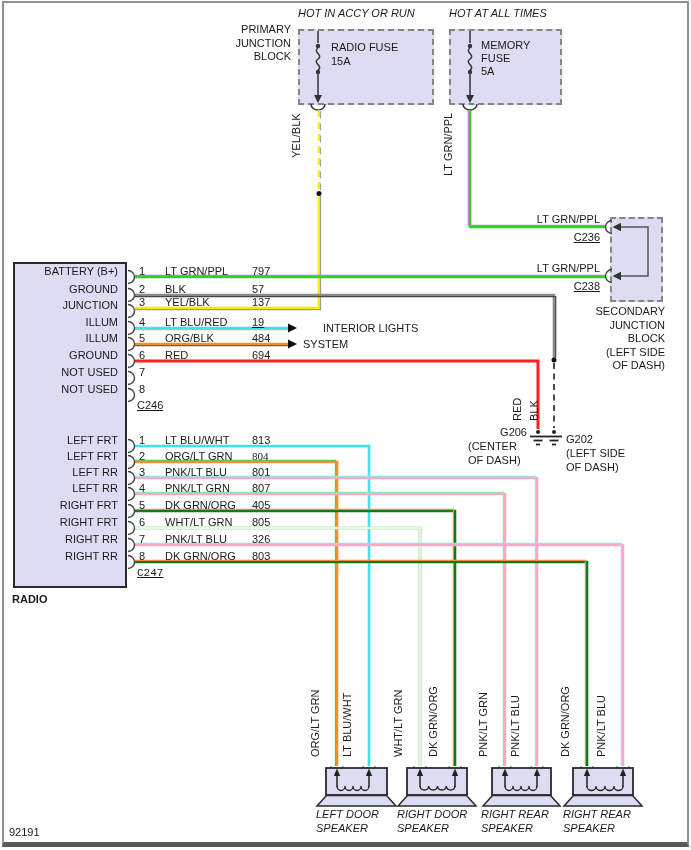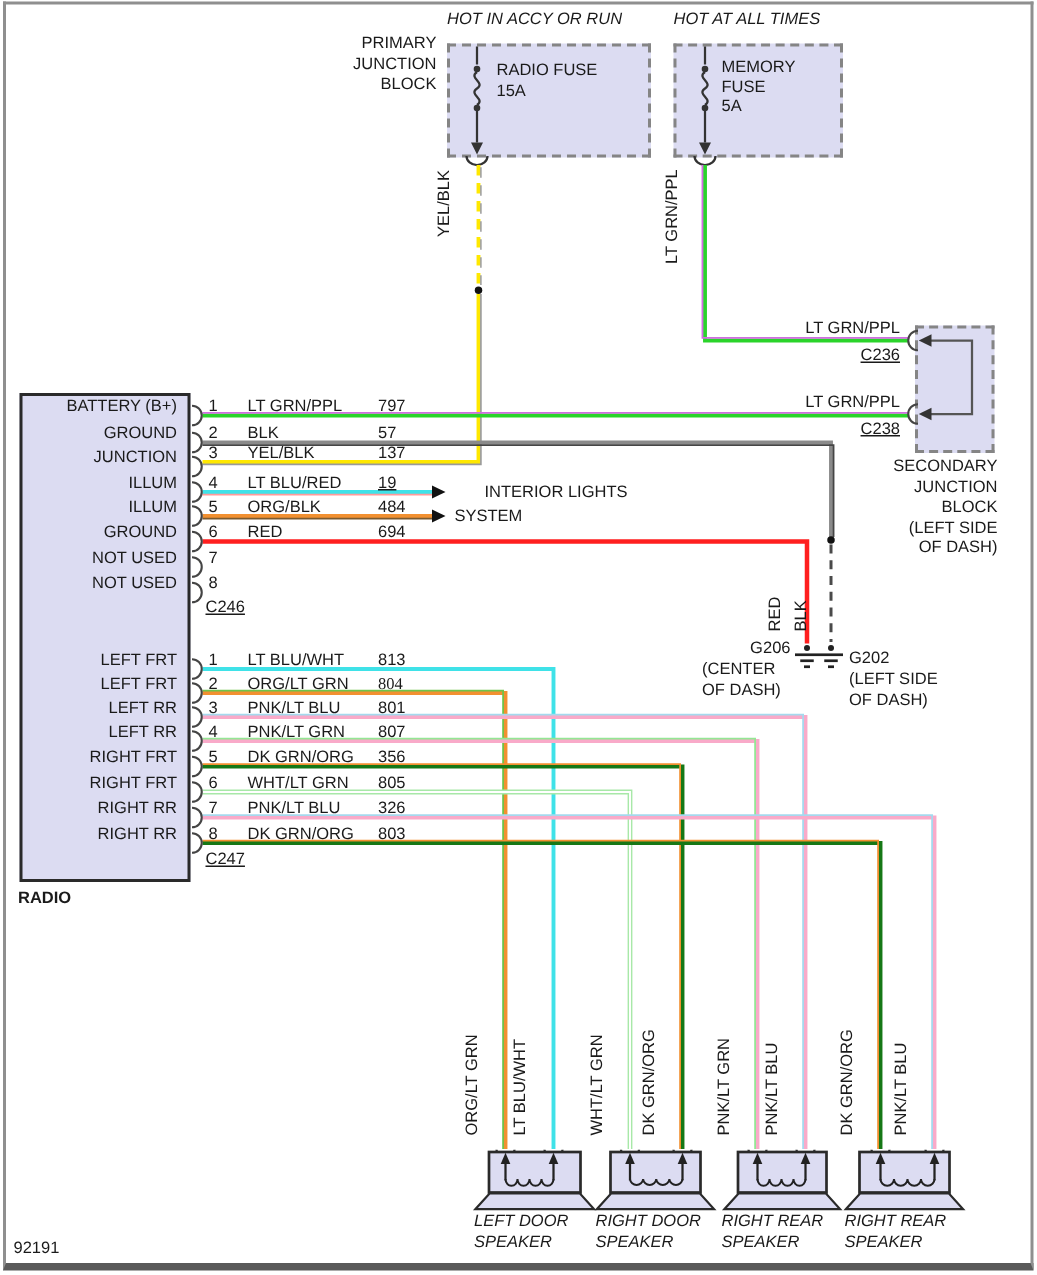--- a/index.html
+++ b/index.html
@@ -309,26 +309,26 @@
   <div class="lbl" style="left:165px;top:482px;">PNK/LT GRN</div>
   <div class="lbl" style="left:165px;top:499px;">DK GRN/ORG</div>
   <div class="lbl" style="left:165px;top:516px;">WHT/LT GRN</div>
   <div class="lbl" style="left:165px;top:533px;">PNK/LT BLU</div>
   <div class="lbl" style="left:165px;top:550px;">DK GRN/ORG</div>
 
   <div class="lbl" style="left:252px;top:434px;">813</div>
   <div class="lbl" style="left:252px;top:450px;font-family:Liberation Serif, serif;">804</div>
   <div class="lbl" style="left:252px;top:466px;">801</div>
   <div class="lbl" style="left:252px;top:482px;">807</div>
-  <div class="lbl" style="left:252px;top:499px;">356</div>
+  <div class="lbl" style="left:252px;top:499px;">405</div>
   <div class="lbl" style="left:252px;top:516px;">805</div>
   <div class="lbl" style="left:252px;top:533px;">326</div>
   <div class="lbl" style="left:252px;top:550px;">803</div>
 
-  <div class="lbl u" style="left:137px;top:567px;">C247</div>
+  <div class="lbl u" style="left:137px;top:567px;font-family:Liberation Mono, monospace;">C247</div>
   <div class="lbl" style="left:12px;top:593px;font-weight:bold;">RADIO</div>
 
   <div class="vlabel" style="left:322px;top:744px;">ORG/LT GRN</div>
   <div class="vlabel" style="left:354px;top:744px;">LT BLU/WHT</div>
   <div class="vlabel" style="left:405px;top:744px;">WHT/LT GRN</div>
   <div class="vlabel" style="left:440px;top:744px;">DK GRN/ORG</div>
   <div class="vlabel" style="left:490px;top:744px;">PNK/LT GRN</div>
   <div class="vlabel" style="left:522px;top:744px;">PNK/LT BLU</div>
   <div class="vlabel" style="left:572px;top:744px;">DK GRN/ORG</div>
   <div class="vlabel" style="left:608px;top:744px;">PNK/LT BLU</div>

